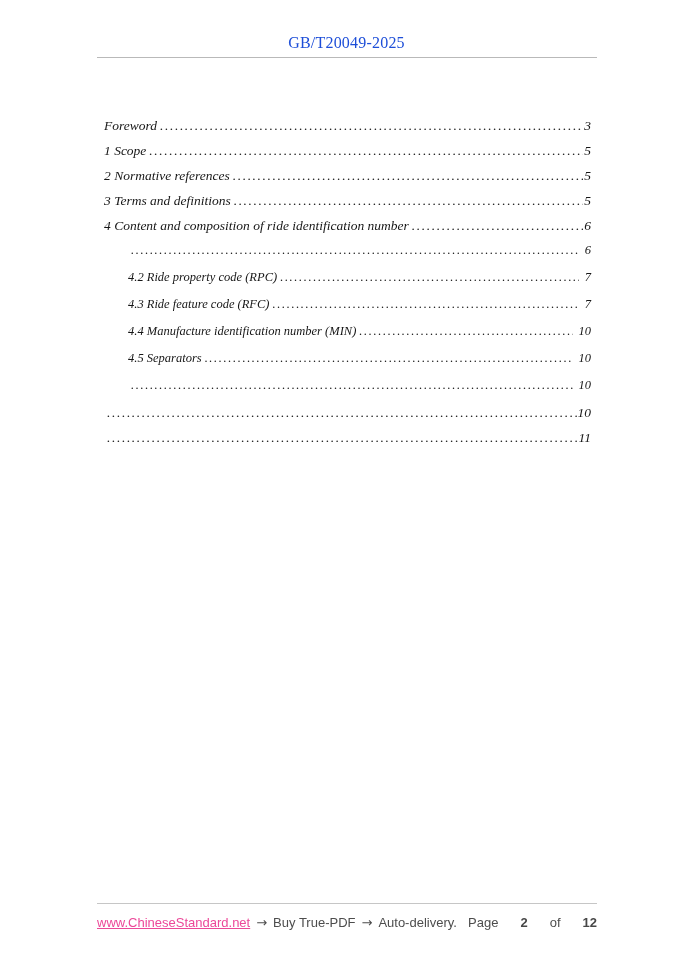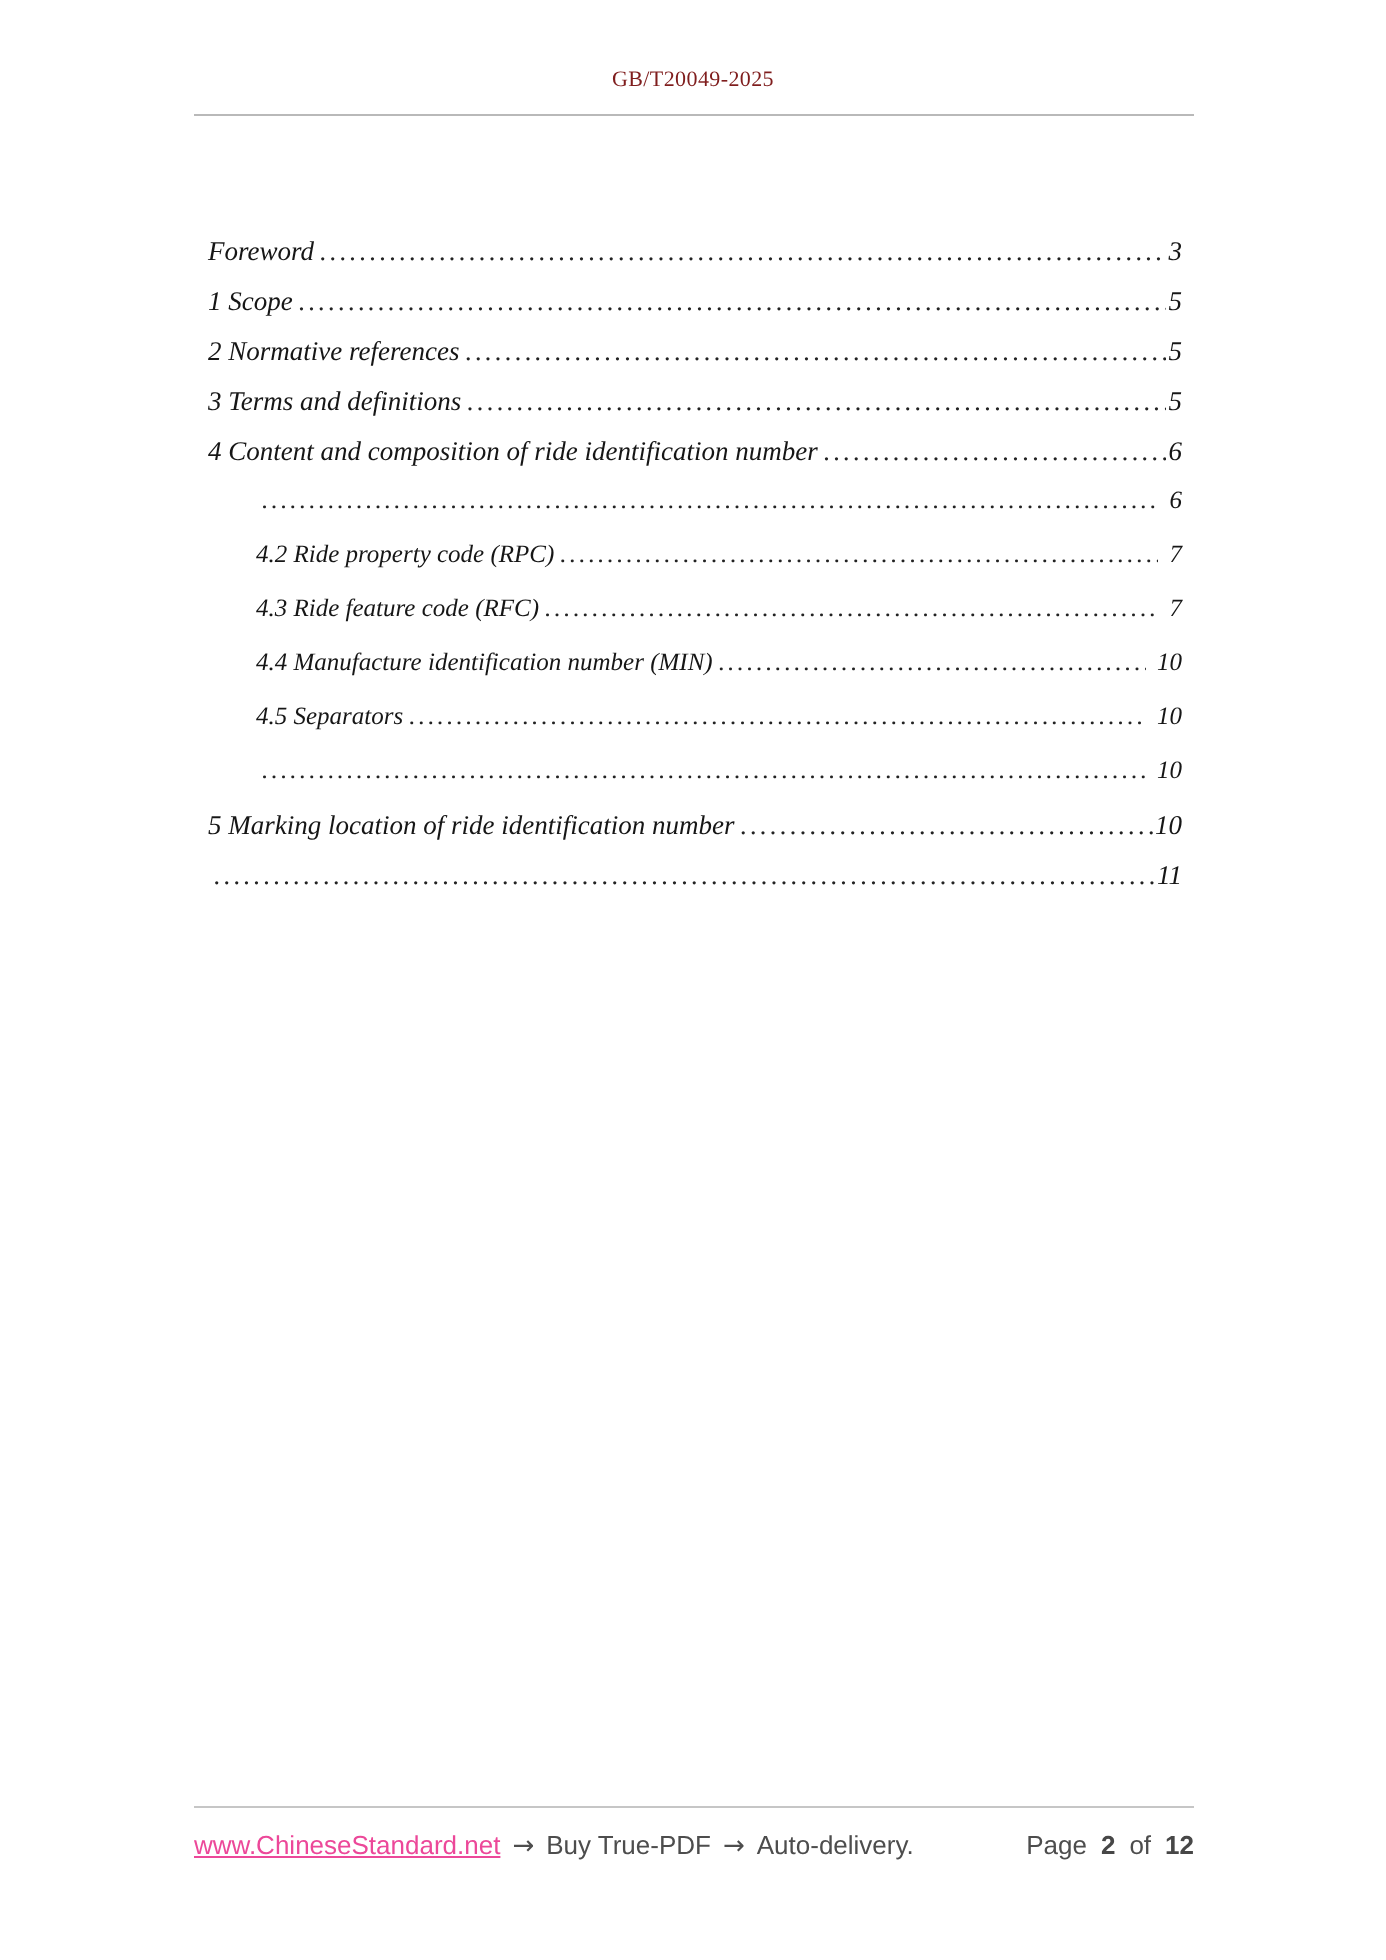--- a/index.html
+++ b/index.html
@@ -14,22 +14,22 @@
     background: #ffffff;
     font-family: "Liberation Serif", serif;
     overflow: hidden;
   }
   .running-header {
     position: absolute;
     top: 34px;
     left: 0;
     right: 0;
     text-align: center;
-    font-size: 11px;
-    color: #7f1d1d;
+    font-size: 16px;
+    color: #1d4ed8;
     letter-spacing: 0.2px;
   }
   .header-rule {
     position: absolute;
     top: 57px;
     left: 97px;
     width: 500px;
     height: 0;
     border-top: 1.5px solid #b9b9b9;
   }
@@ -108,21 +108,21 @@
     text-decoration: underline;
     cursor: pointer;
   }
   .arrow {
     font-family: "DejaVu Sans", sans-serif;
     font-size: 13px;
   }
   .footer-right {
     display: flex;
     align-items: baseline;
-    gap: 7px;
+    gap: 22px;
   }
   .footer-right b {
     font-weight: bold;
     color: #474747;
   }
 </style>
 </head>
 <body>
 
 <div class="page">
@@ -182,21 +182,20 @@
       <div class="toc-row sub">
         <span class="toc-label">4.5 Separators</span>
         <span class="toc-dots">....................................................................................................................................................................................................................................................................</span>
         <span class="toc-page">10</span>
       </div>
       <div class="toc-row sub">
         <span class="toc-dots">....................................................................................................................................................................................................................................................................</span>
         <span class="toc-page">10</span>
       </div>
       <div class="toc-row">
-        <span class="toc-label">5 Marking location of ride identification number</span>
         <span class="toc-dots">....................................................................................................................................................................................................................................................................</span>
         <span class="toc-page">10</span>
       </div>
       <div class="toc-row">
         <span class="toc-dots">....................................................................................................................................................................................................................................................................</span>
         <span class="toc-page">11</span>
       </div>
     </div>
 
   <div class="footer">

